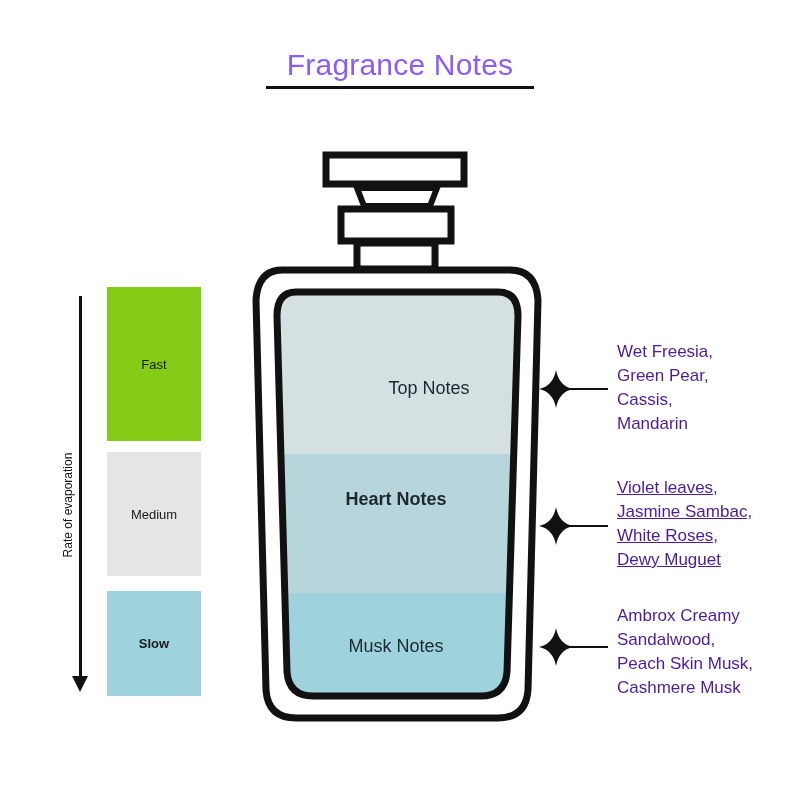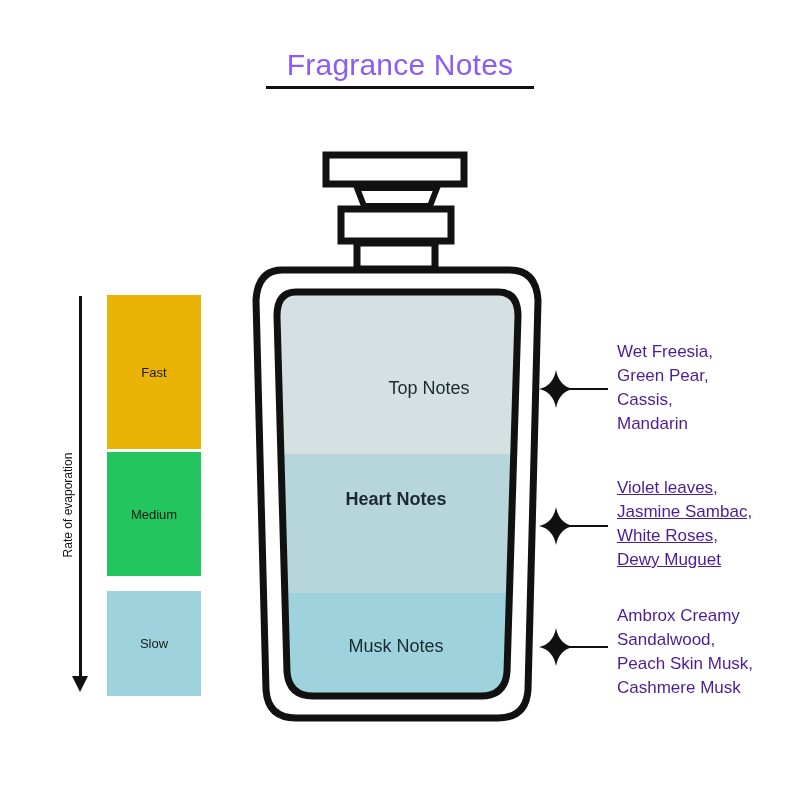--- a/index.html
+++ b/index.html
@@ -17,27 +17,27 @@
 </head>
 <body>
 
 <div class="title">Fragrance Notes</div>
 <div class="title-underline"></div>
 
 <div class="axis-line"></div>
 <div class="axis-head"></div>
 <div class="axis-label">Rate of evaporation</div>
 
-<div class="rate" style="top:295px;height:154px;background:#eab308;">
+<div class="rate" style="top:287px;height:154px;background:#84cc16;">
   <span>Fast</span>
 </div>
-<div class="rate" style="top:452px;height:124px;background:#22c55e;">
+<div class="rate" style="top:452px;height:124px;background:#e5e5e5;">
   <span>Medium</span>
 </div>
-<div class="rate" style="top:591px;height:105px;background:#9ed3de;">
+<div class="rate" style="top:591px;height:105px;background:#9ed3de;font-weight:bold;">
   <span>Slow</span>
 </div>
 
 <svg class="svgwrap" viewBox="0 0 800 800">
   <defs>
     <clipPath id="liquidClip">
       <path d="M296,292 L498,292 Q518,292 518,316 L507,672 Q505,696 481,696 L313,696 Q289,696 287,672 L277,316 Q277,292 296,292 Z"></path>
     </clipPath>
   </defs>
 

